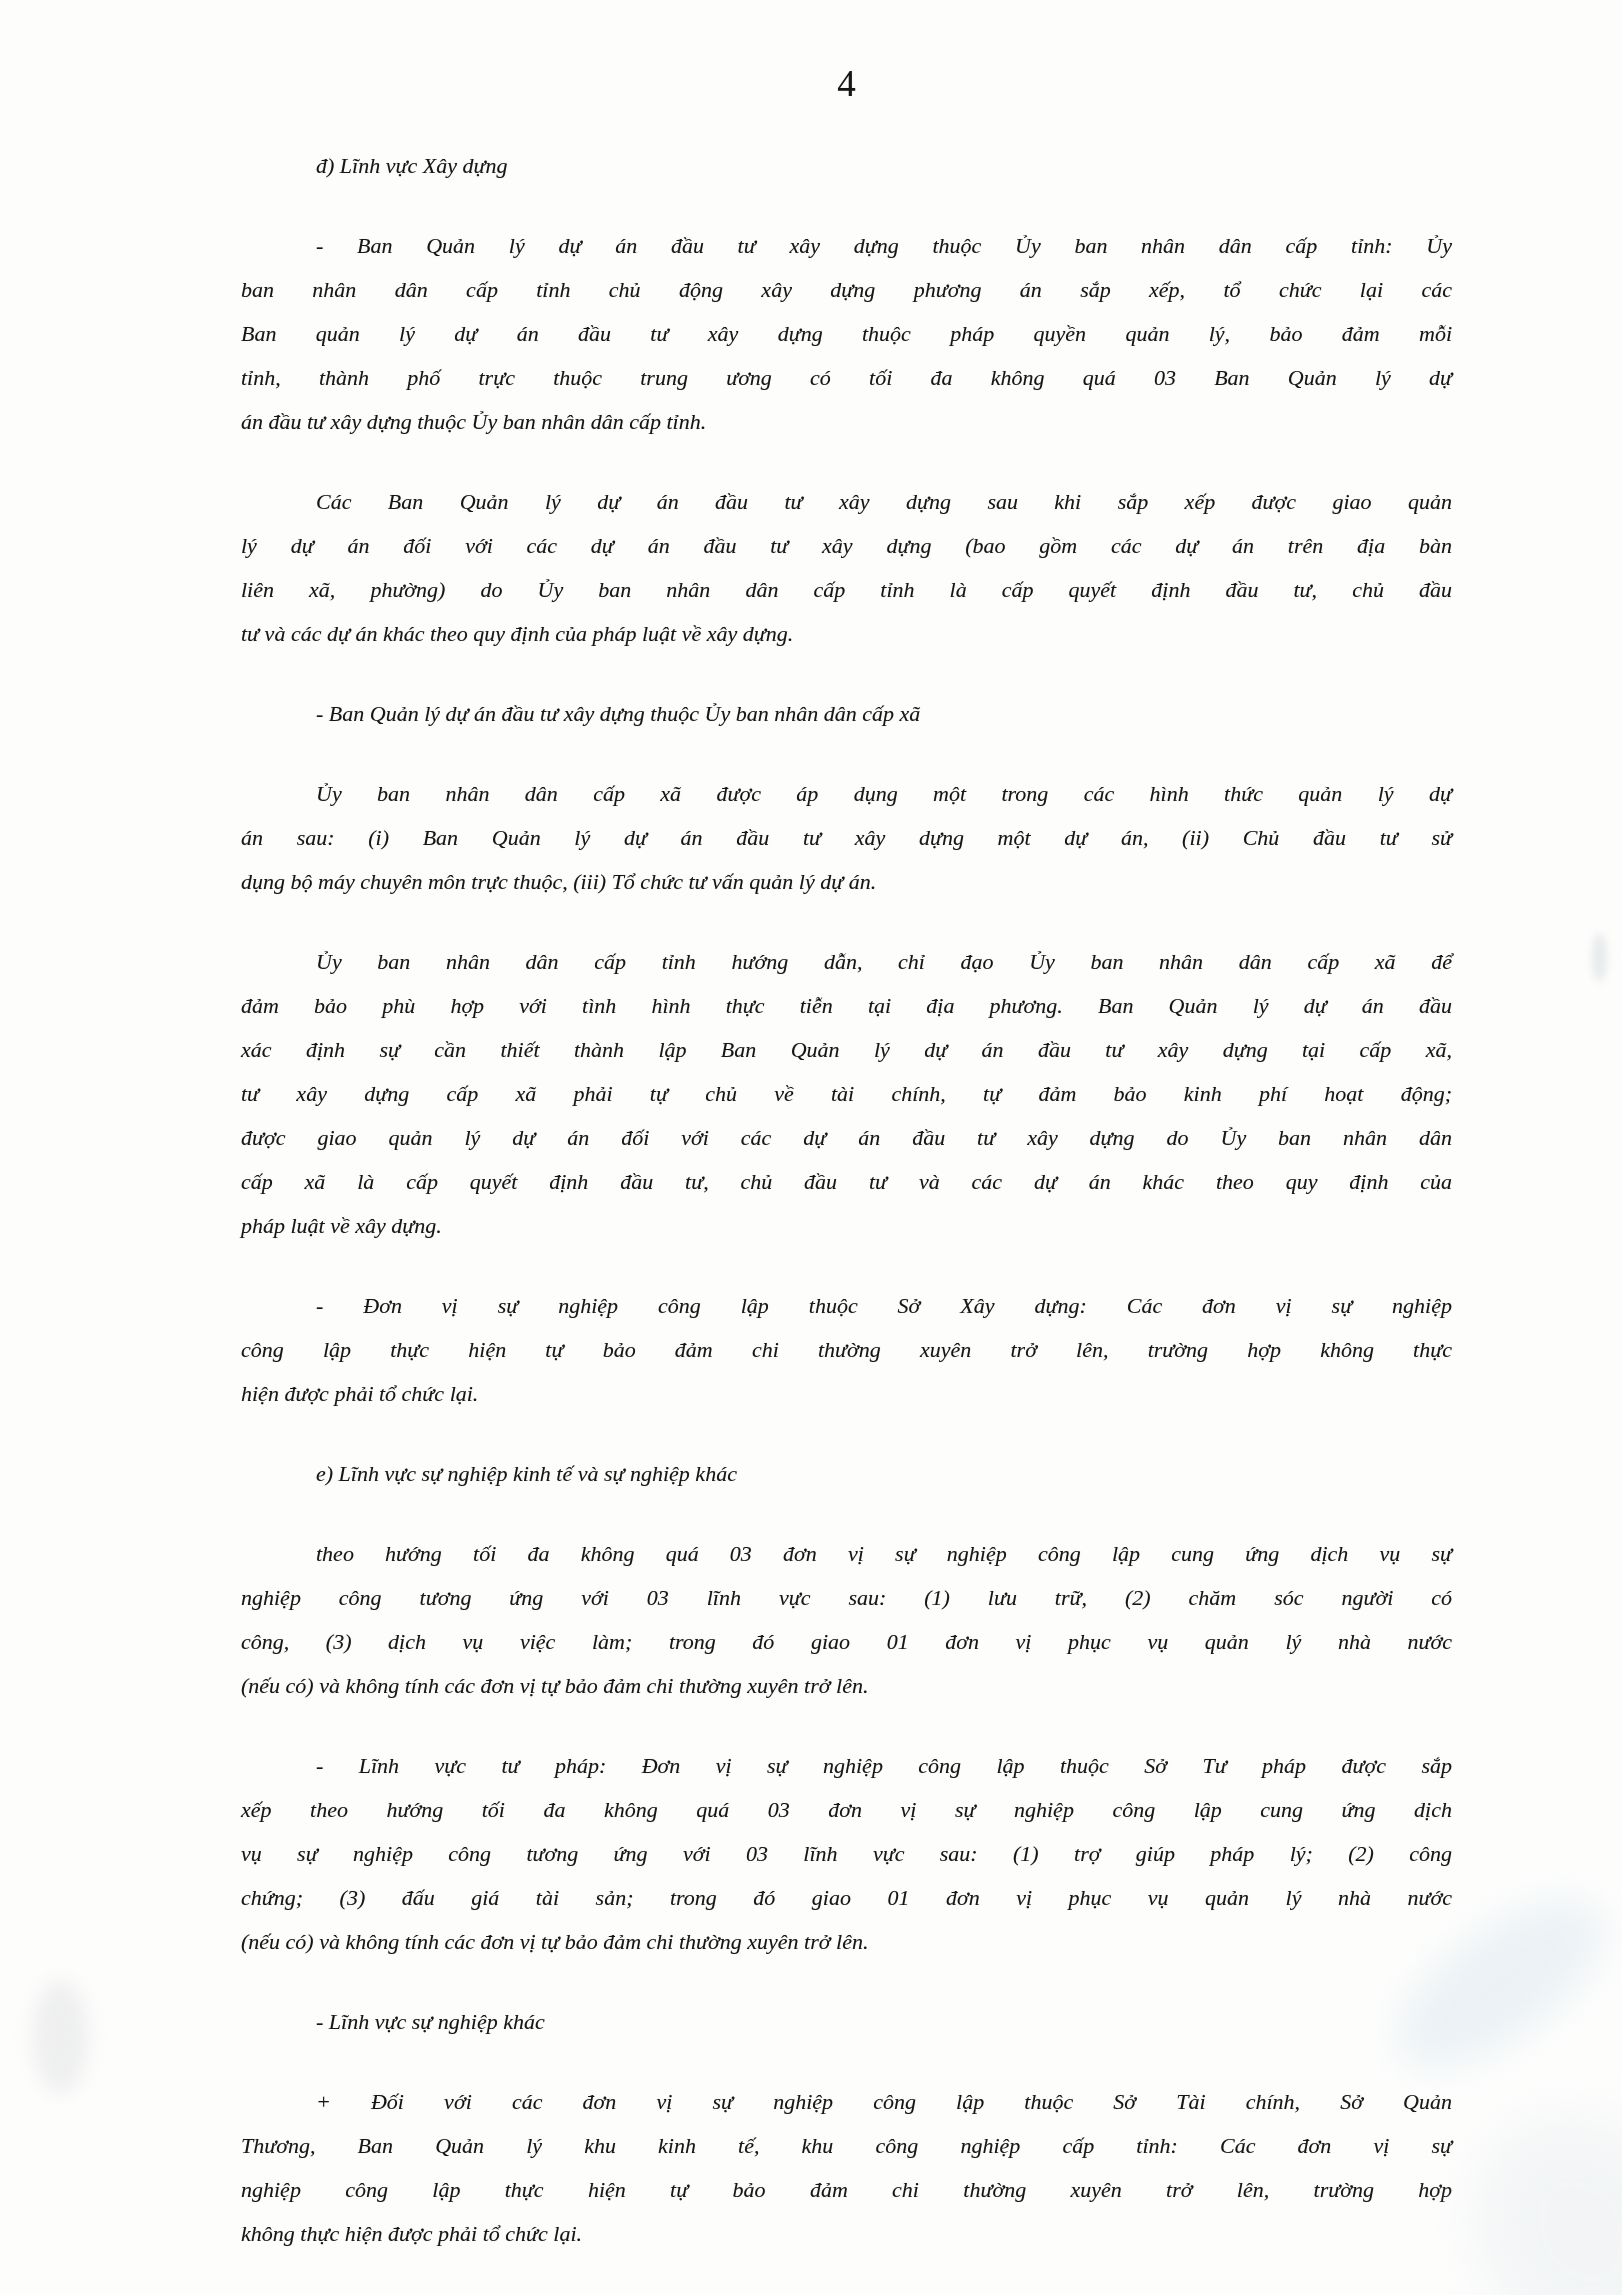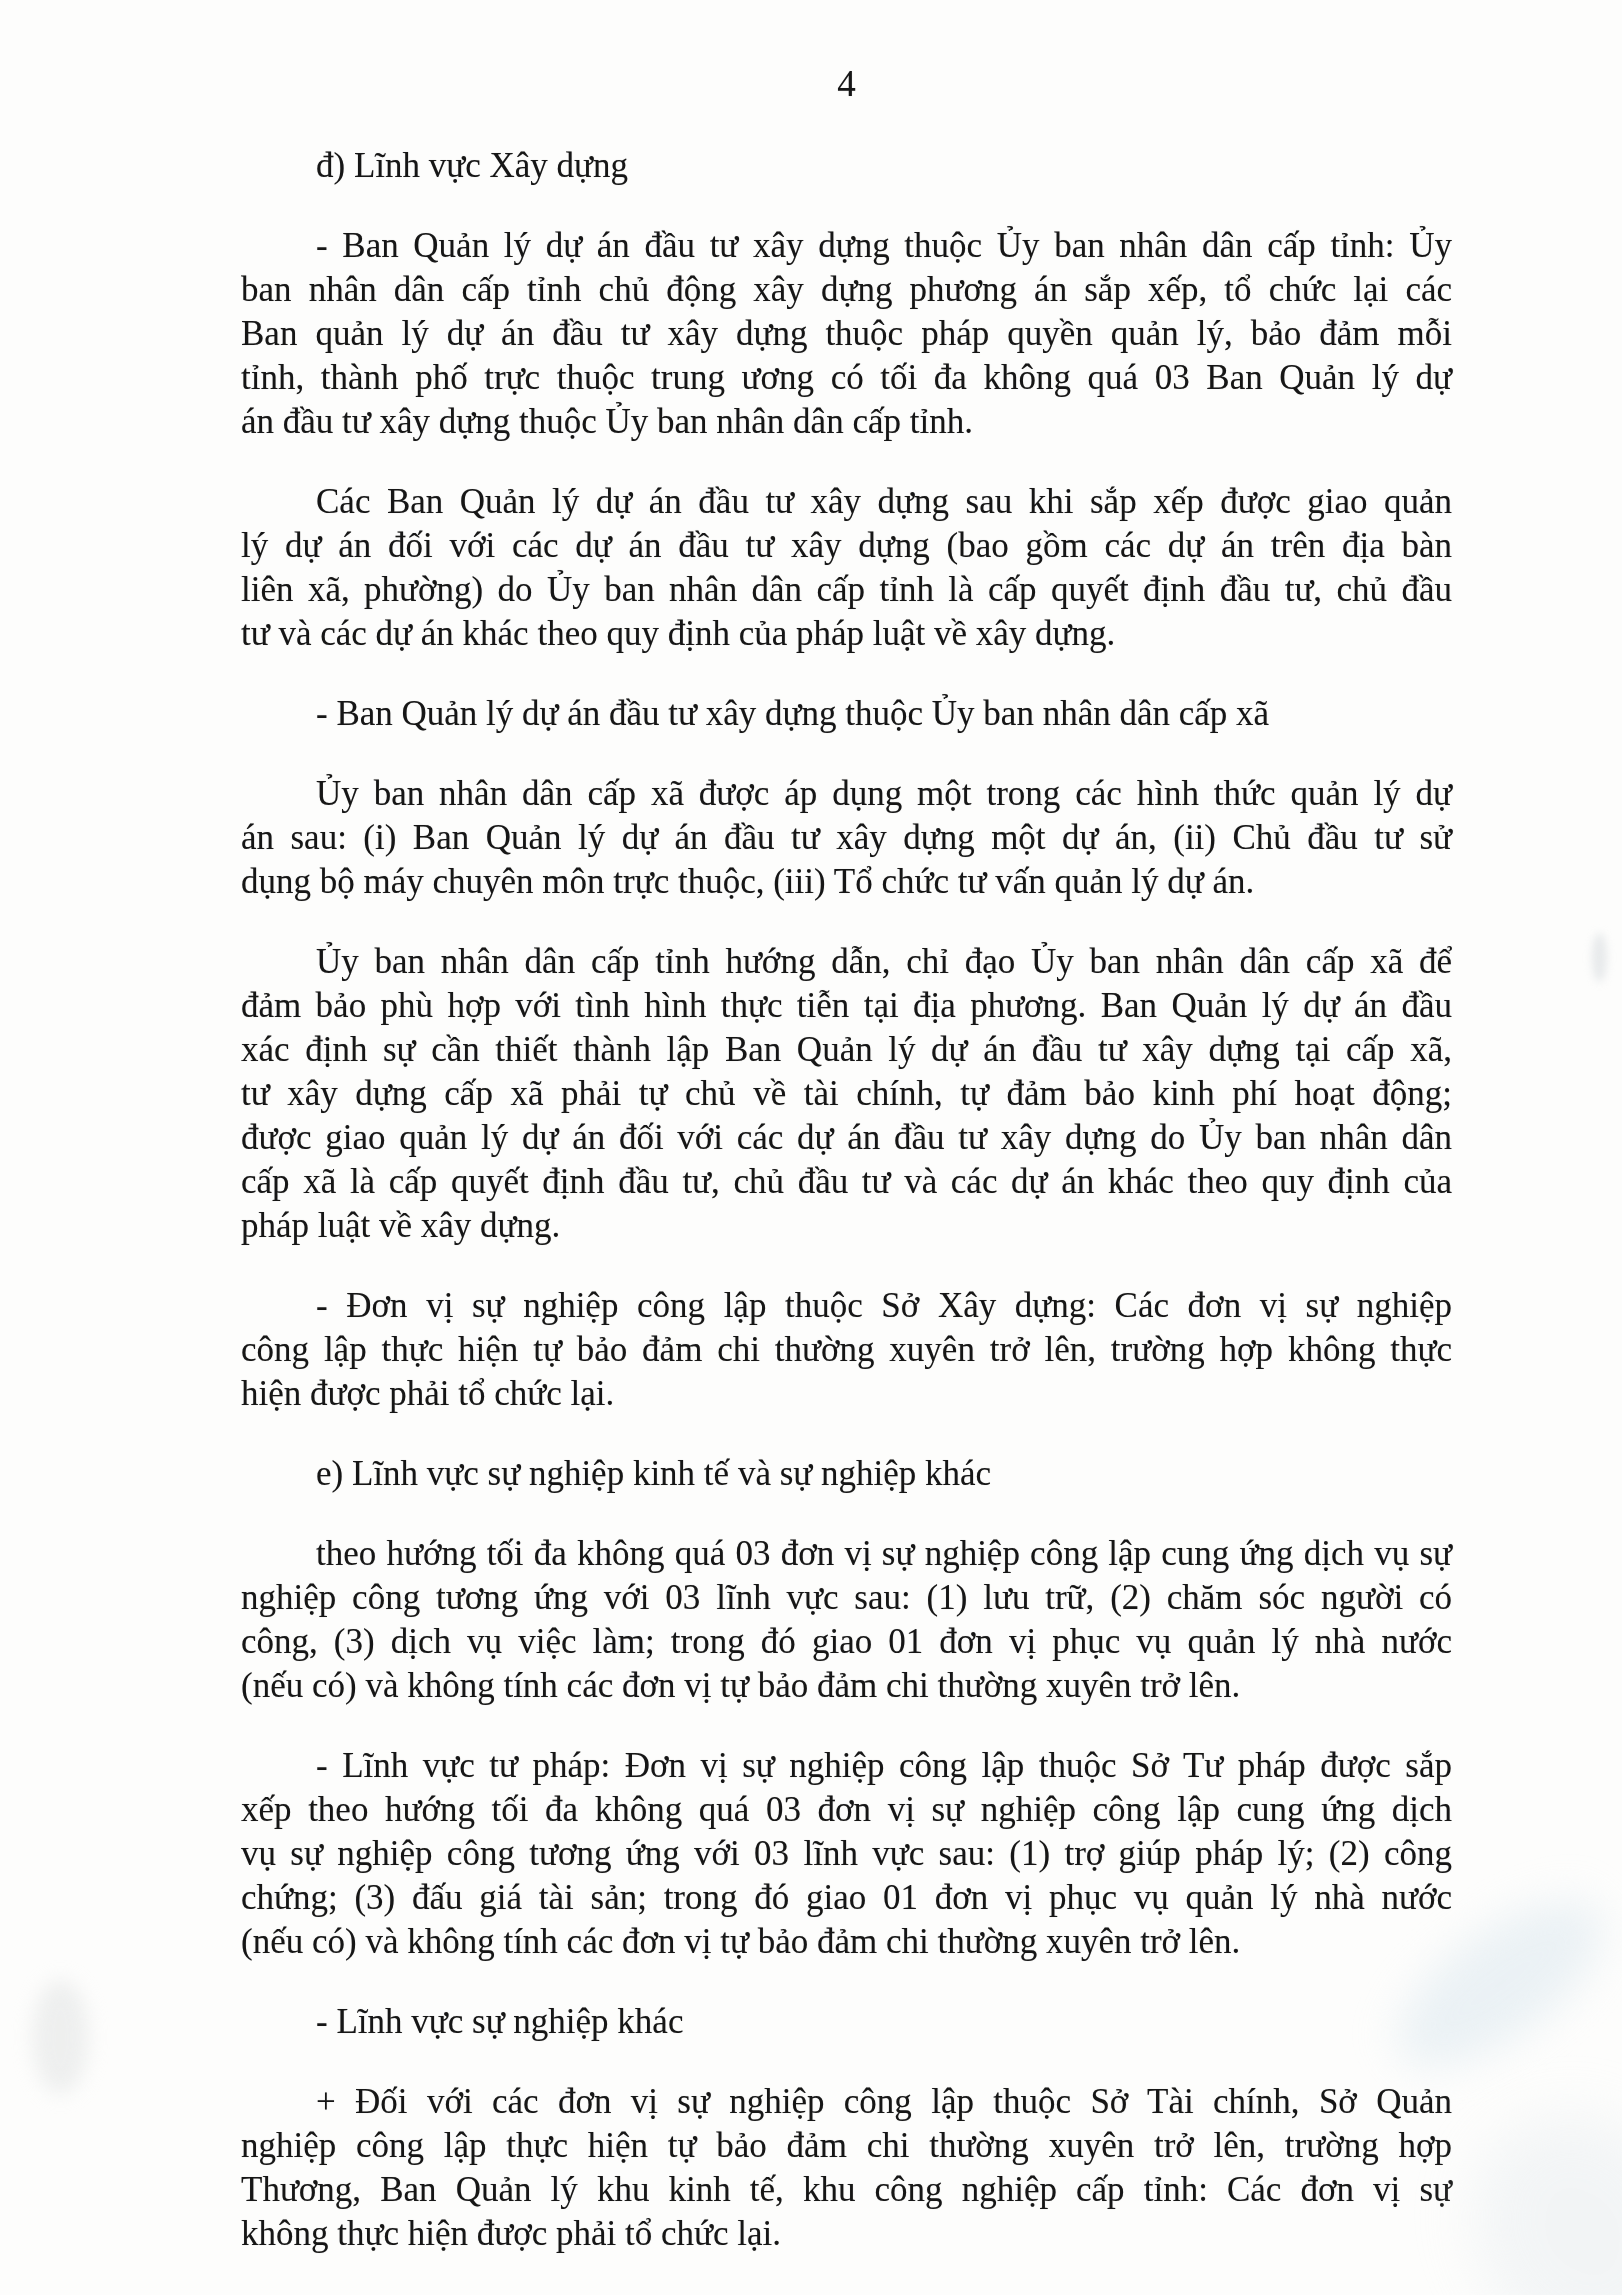--- a/index.html
+++ b/index.html
@@ -24,23 +24,24 @@
     text-align: center;
     font-size: 37px;
     line-height: 44px;
     text-shadow: 0 0 0.8px rgba(0,0,0,0.30);
   }
   .content {
     position: absolute;
     top: 144px;
     left: 241px;
     width: 1211px;
-    font-size: 35px;
+    font-size: 22px;
     line-height: 44px;
     text-shadow: 0 0 0.8px rgba(0,0,0,0.30);
+    font-style: italic;
   }
   .content > * { margin-top: 36px; }
   .content > :first-child { margin-top: 0; }
   .line {
     white-space: nowrap;
     text-align: justify;
     text-align-last: justify;
   }
   .line.last { text-align-last: left; }
   .heading { text-indent: 75px; }
@@ -138,22 +139,22 @@
         <div class="line">xếp theo hướng tối đa không quá 03 đơn vị sự nghiệp công lập cung ứng dịch</div>
         <div class="line">vụ sự nghiệp công tương ứng với 03 lĩnh vực sau: (1) trợ giúp pháp lý; (2) công</div>
         <div class="line">chứng; (3) đấu giá tài sản; trong đó giao 01 đơn vị phục vụ quản lý nhà nước</div>
         <div class="line last">(nếu có) và không tính các đơn vị tự bảo đảm chi thường xuyên trở lên.</div>
       </div>
       <div class="para">
         <div class="line last">- Lĩnh vực sự nghiệp khác</div>
       </div>
       <div class="para">
         <div class="line">+ Đối với các đơn vị sự nghiệp công lập thuộc Sở Tài chính, Sở Quản</div>
+        <div class="line">Thương, Ban Quản lý khu kinh tế, khu công nghiệp cấp tỉnh: Các đơn vị sự</div>
         <div class="line">nghiệp công lập thực hiện tự bảo đảm chi thường xuyên trở lên, trường hợp</div>
-        <div class="line">Thương, Ban Quản lý khu kinh tế, khu công nghiệp cấp tỉnh: Các đơn vị sự</div>
         <div class="line last">không thực hiện được phải tổ chức lại.</div>
       </div>
     </div>
 
   <div class="smudge smudge-a"></div>
   <div class="smudge smudge-b"></div>
   <div class="smudge smudge-c"></div>
   <div class="smudge smudge-d"></div>
 </div>
 

